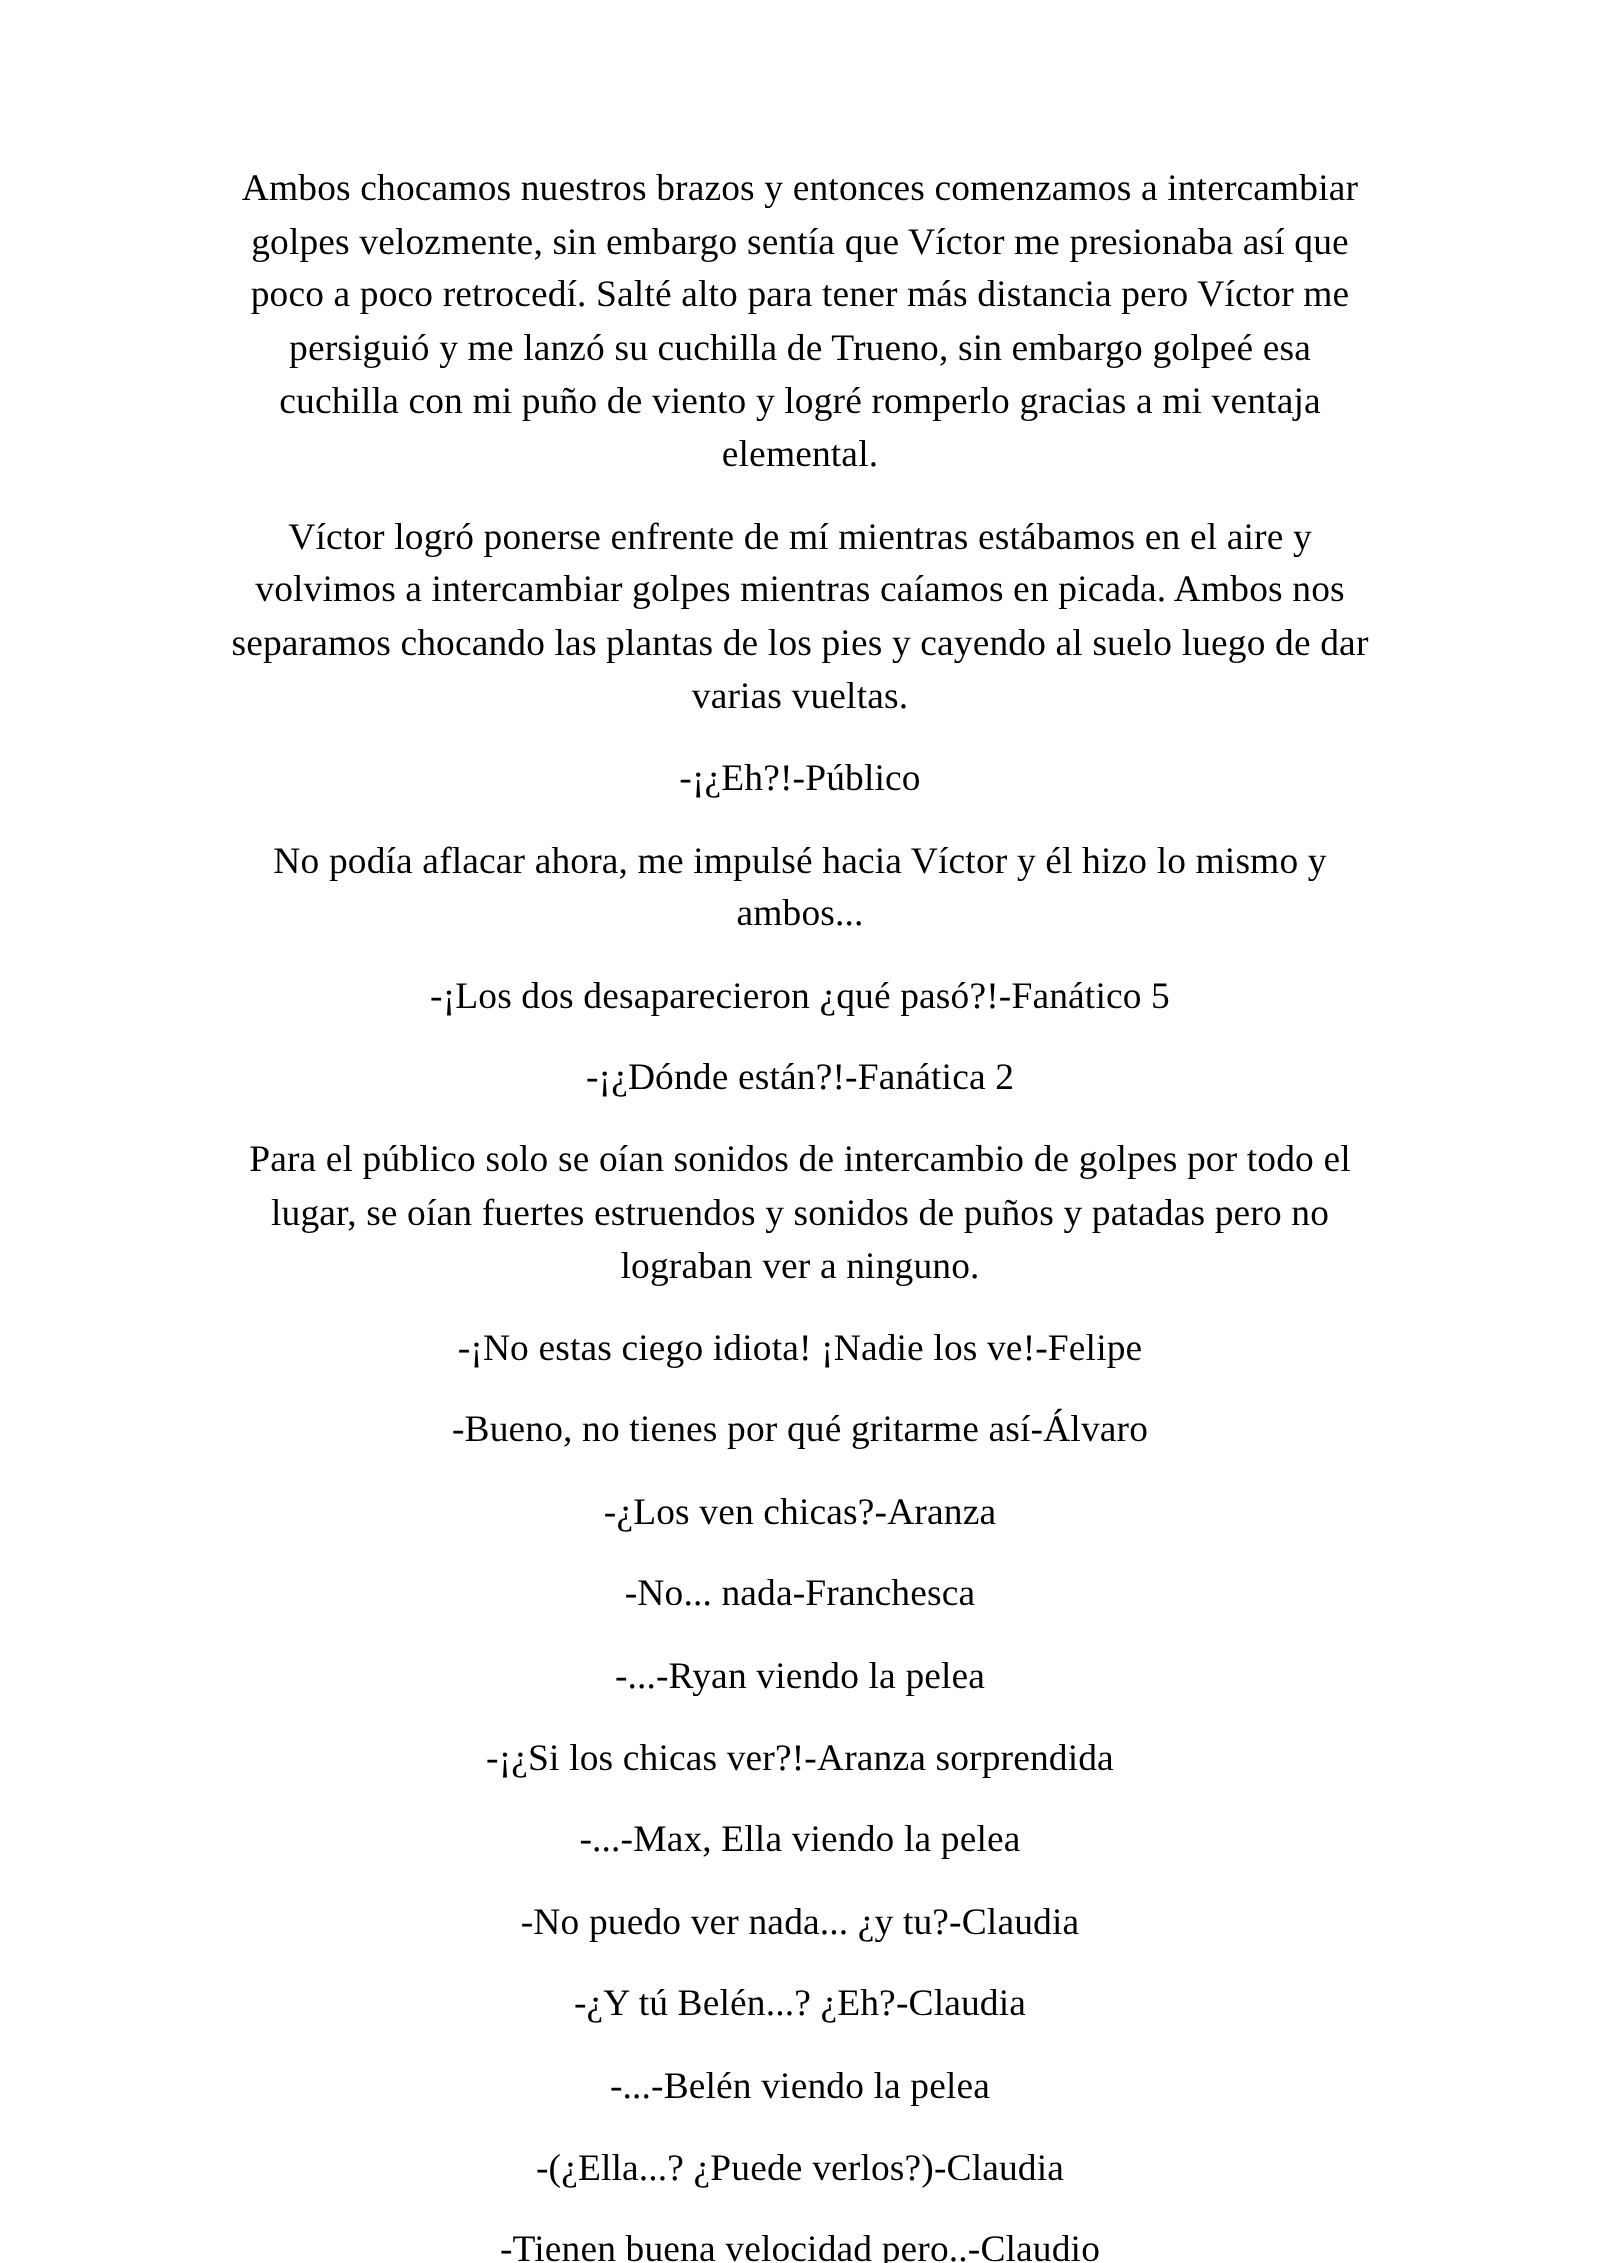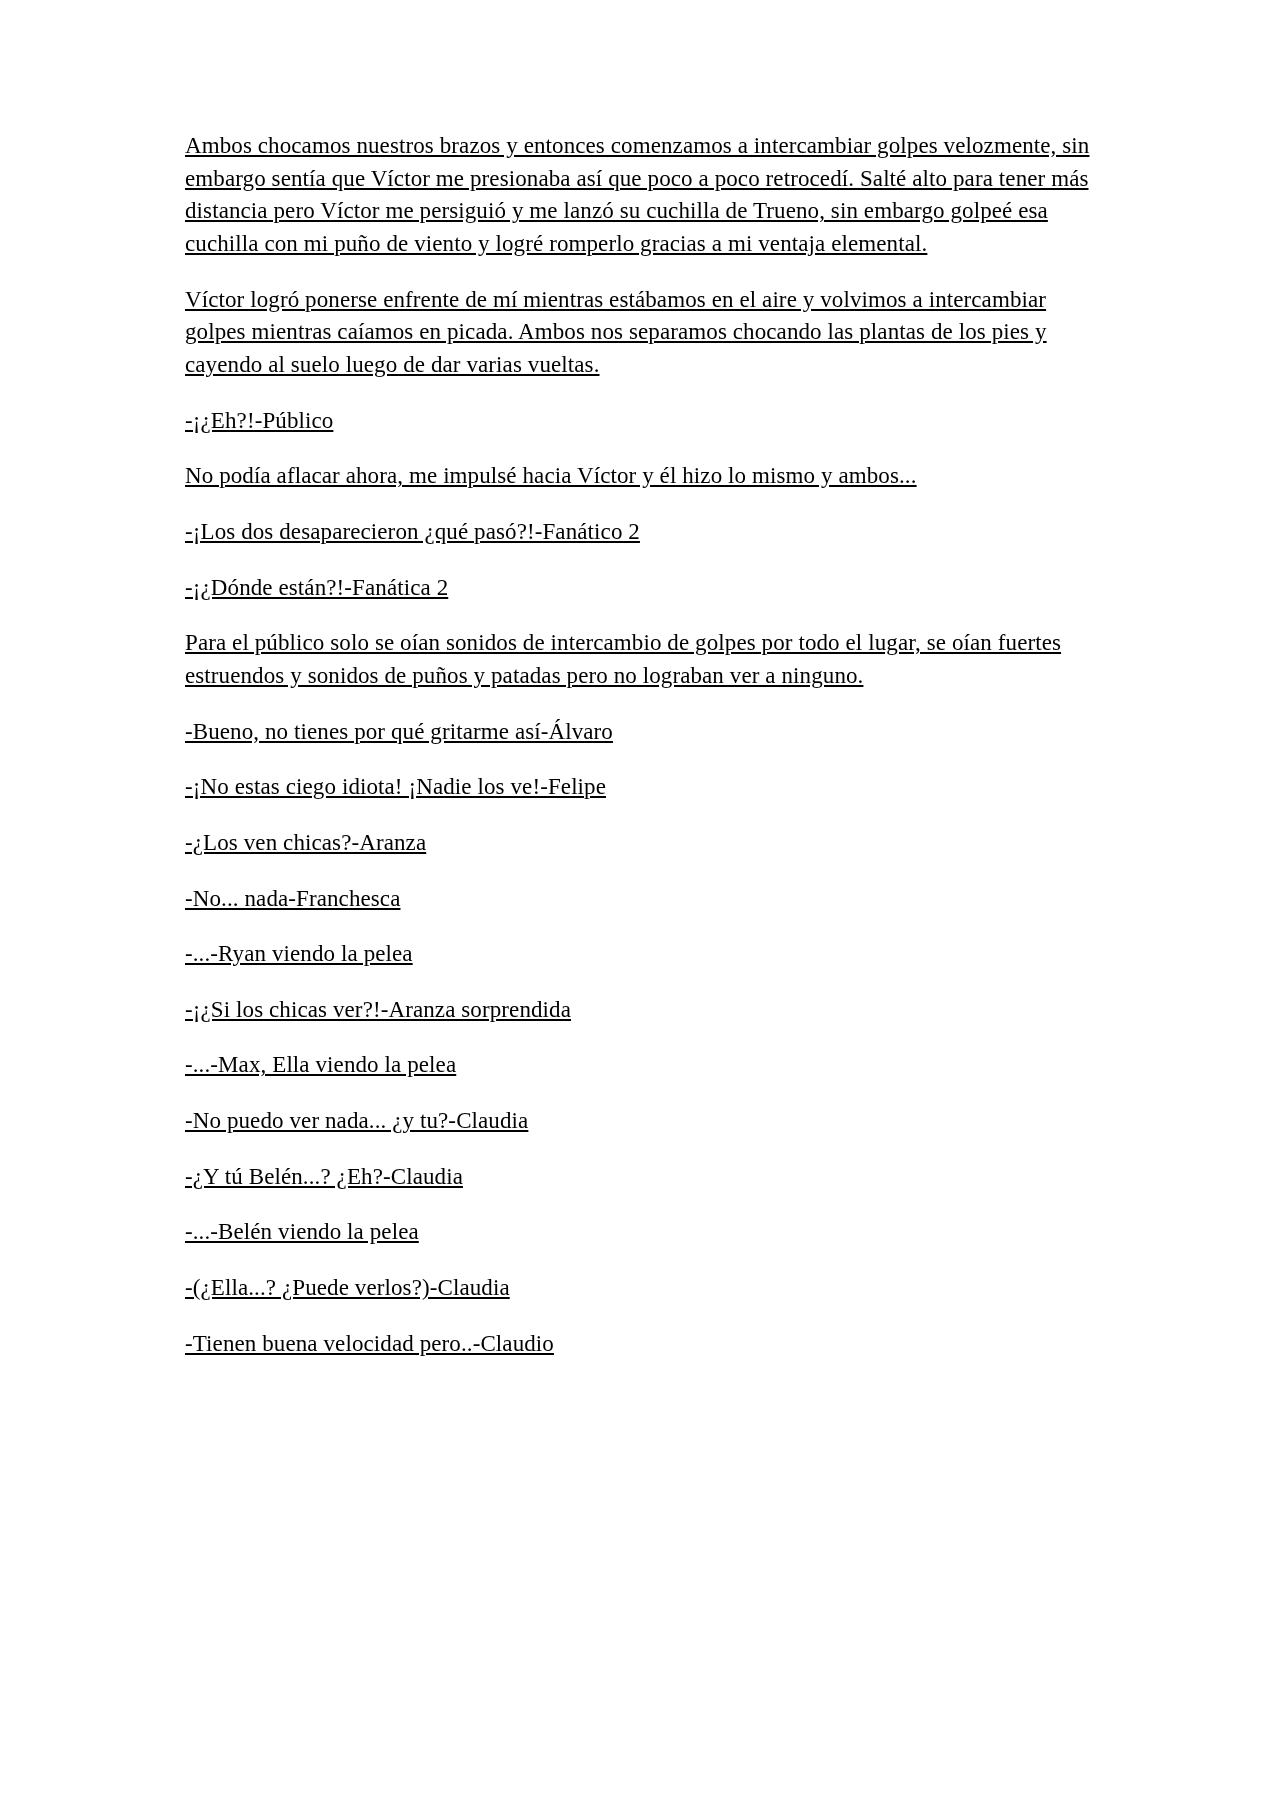--- a/index.html
+++ b/index.html
@@ -18,44 +18,43 @@
     min-height: 1810px;
     box-sizing: border-box;
     padding: 130px 185px 80px 185px;
     background: #ffffff;
   }
   .doc-body {
     width: 910px;
   }
   p.para {
     margin: 0 0 23px 0;
-    font-size: 23px;
+    font-size: 30px;
     line-height: 1.42;
-    text-align: left;
+    text-align: center;
     letter-spacing: 0.1px;
-    text-decoration: underline;
   }
   p.para:last-child {
     margin-bottom: 0;
   }
 </style>
 </head>
 <body>
 
 <div class="page">
   <div class="doc-body">
     <p class="para">Ambos chocamos nuestros brazos y entonces comenzamos a intercambiar golpes velozmente, sin embargo sentía que Víctor me presionaba así que poco a poco retrocedí. Salté alto para tener más distancia pero Víctor me persiguió y me lanzó su cuchilla de Trueno, sin embargo golpeé esa cuchilla con mi puño de viento y logré romperlo gracias a mi ventaja elemental.</p>
     <p class="para">Víctor logró ponerse enfrente de mí mientras estábamos en el aire y volvimos a intercambiar golpes mientras caíamos en picada. Ambos nos separamos chocando las plantas de los pies y cayendo al suelo luego de dar varias vueltas.</p>
     <p class="para">-¡¿Eh?!-Público</p>
     <p class="para">No podía aflacar ahora, me impulsé hacia Víctor y él hizo lo mismo y ambos...</p>
-    <p class="para">-¡Los dos desaparecieron ¿qué pasó?!-Fanático 2</p>
+    <p class="para">-¡Los dos desaparecieron ¿qué pasó?!-Fanático 5</p>
     <p class="para">-¡¿Dónde están?!-Fanática 2</p>
     <p class="para">Para el público solo se oían sonidos de intercambio de golpes por todo el lugar, se oían fuertes estruendos y sonidos de puños y patadas pero no lograban ver a ninguno.</p>
+    <p class="para">-¡No estas ciego idiota! ¡Nadie los ve!-Felipe</p>
     <p class="para">-Bueno, no tienes por qué gritarme así-Álvaro</p>
-    <p class="para">-¡No estas ciego idiota! ¡Nadie los ve!-Felipe</p>
     <p class="para">-¿Los ven chicas?-Aranza</p>
     <p class="para">-No... nada-Franchesca</p>
     <p class="para">-...-Ryan viendo la pelea</p>
     <p class="para">-¡¿Si los chicas ver?!-Aranza sorprendida</p>
     <p class="para">-...-Max, Ella viendo la pelea</p>
     <p class="para">-No puedo ver nada... ¿y tu?-Claudia</p>
     <p class="para">-¿Y tú Belén...? ¿Eh?-Claudia</p>
     <p class="para">-...-Belén viendo la pelea</p>
     <p class="para">-(¿Ella...? ¿Puede verlos?)-Claudia</p>
     <p class="para">-Tienen buena velocidad pero..-Claudio</p>

